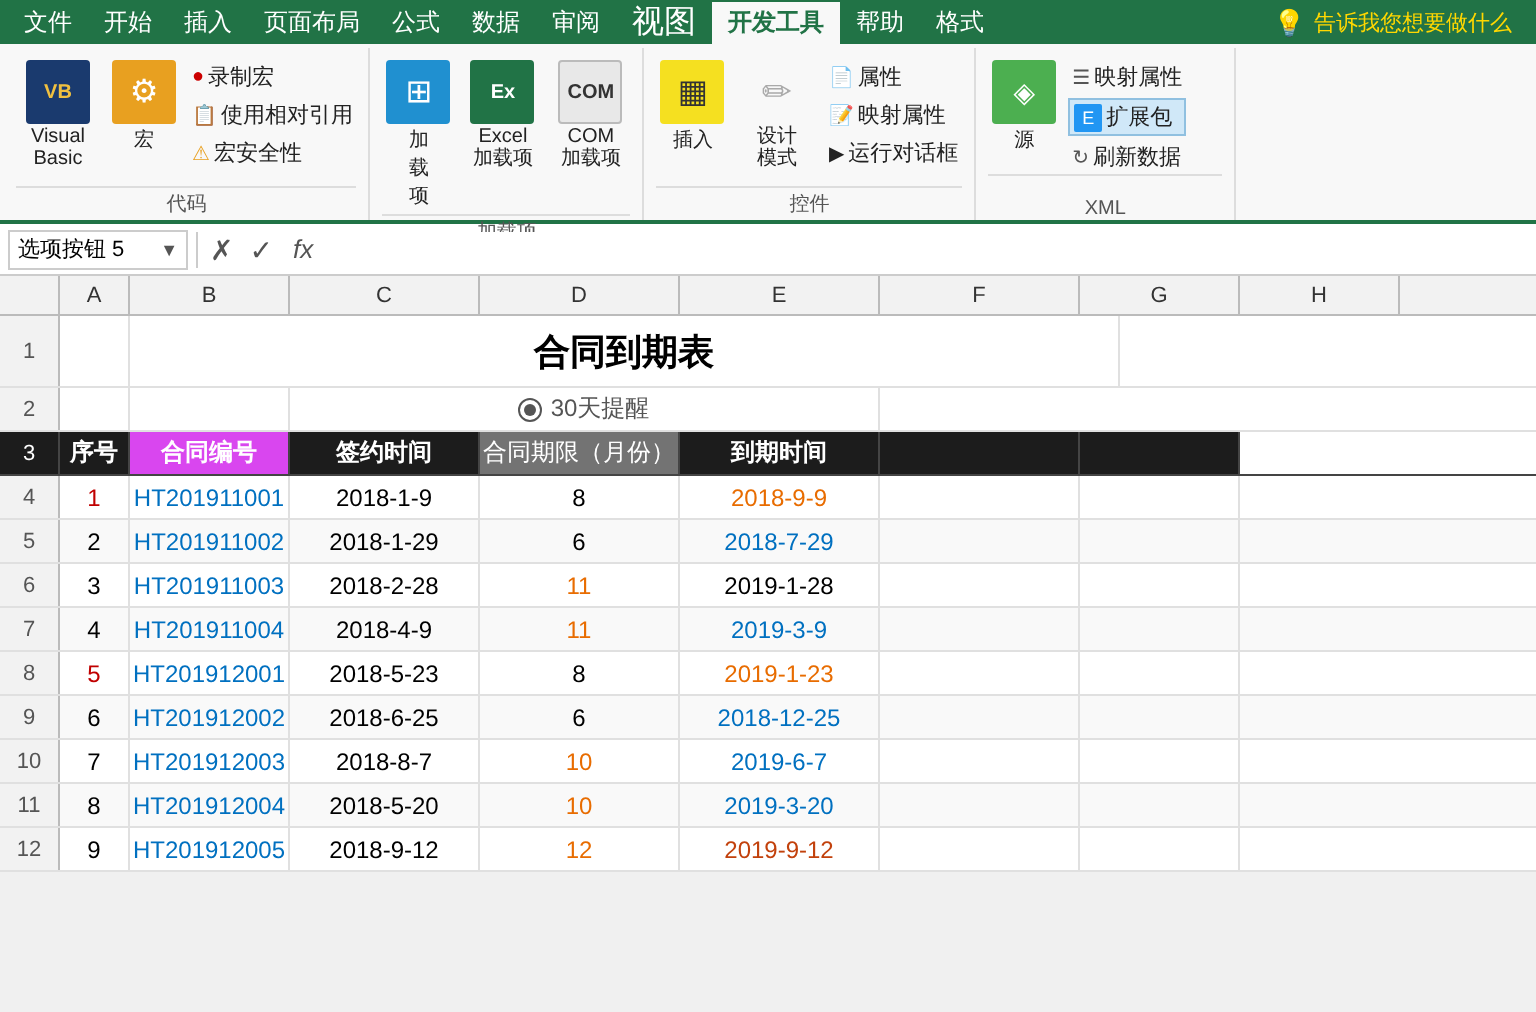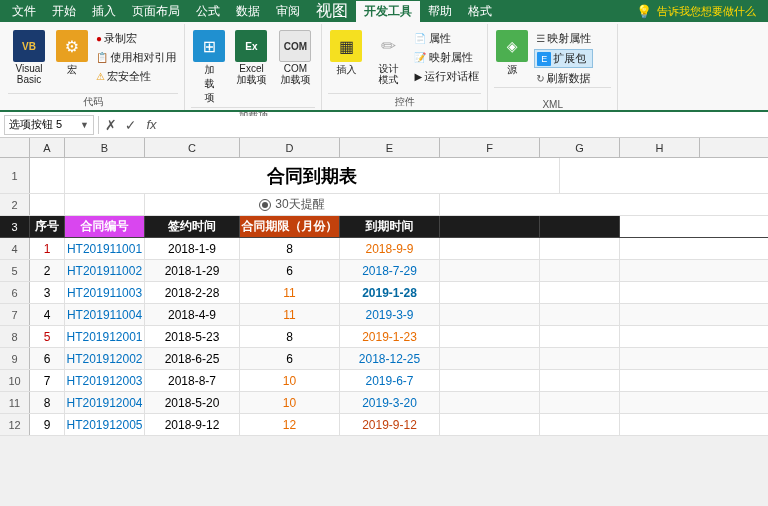--- a/index.html
+++ b/index.html
@@ -186,21 +186,21 @@
         </span>
       <span>30天提醒</span>
     </div>
   </div>
 
   <div style="display:flex; height:22px; border-bottom:1px solid #444;">
     <div style="width:30px; min-width:30px; display:flex; align-items:center; justify-content:center; background:#1c1c1c; border-right:1px solid #444; font-size:11px; color:white;">3</div>
     <div style="width:35px; min-width:35px; display:flex; align-items:center; justify-content:center; background:#1c1c1c; color:white; font-weight:bold; font-size:12px; border-right:1px solid #444;">序号</div>
     <div style="width:80px; min-width:80px; display:flex; align-items:center; justify-content:center; background:#d946ef; color:white; font-weight:bold; font-size:12px; border-right:1px solid #444;text-align:center;">合同编号</div>
     <div style="width:95px; min-width:95px; display:flex; align-items:center; justify-content:center; background:#1c1c1c; color:white; font-weight:bold; font-size:12px; border-right:1px solid #444;">签约时间</div>
-    <div style="width:100px; min-width:100px; display:flex; align-items:center; justify-content:center; background:#c2410c; color:white; font-weight:bold; font-size:12px; border-right:1px solid #444;">合同期限（月份）</div>
+    <div style="width:100px; min-width:100px; display:flex; align-items:center; justify-content:center; background:#737373; color:white; font-weight:normal; font-size:12px; border-right:1px solid #444;">合同期限（月份）</div>
     <div style="width:100px; min-width:100px; display:flex; align-items:center; justify-content:center; background:#1c1c1c; color:white; font-weight:bold; font-size:12px; border-right:1px solid #444;">到期时间</div>
     <div style="width:100px; min-width:100px; background:#1c1c1c; border-right:1px solid #444;"></div>
     <div style="width:80px; min-width:80px; background:#1c1c1c; border-right:1px solid #444;"></div>
   </div>
 
   <div id="data-rows">
       <div style="display: flex; height: 22px; border-bottom: 1px solid rgb(224, 224, 224); background: white;">
     <div style="width:30px; min-width:30px; display:flex; align-items:center; justify-content:center; background:#f2f2f2; border-right:1px solid #bbb; font-size:11px; color:#555;">4</div>
     <div style="width:35px; min-width:35px; display:flex; align-items:center; justify-content:center; border-right:1px solid #e0e0e0; font-size:12px; color:#c00000;">1</div>
     <div style="width:80px; min-width:80px; display:flex; align-items:center; justify-content:center; border-right:1px solid #e0e0e0; font-size:12px; color:#0070c0;">HT201911001</div>
@@ -219,21 +219,21 @@
     <div style="width:100px; min-width:100px; display:flex; align-items:center; justify-content:center; border-right:1px solid #e0e0e0; font-size:12px; color:#0070c0;">2018-7-29</div>
     <div style="width:100px; min-width:100px; border-right:1px solid #e0e0e0;"></div>
     <div style="width:80px; min-width:80px; border-right:1px solid #e0e0e0;"></div>
   </div>
       <div style="display: flex; height: 22px; border-bottom: 1px solid rgb(224, 224, 224); background: white;">
     <div style="width:30px; min-width:30px; display:flex; align-items:center; justify-content:center; background:#f2f2f2; border-right:1px solid #bbb; font-size:11px; color:#555;">6</div>
     <div style="width:35px; min-width:35px; display:flex; align-items:center; justify-content:center; border-right:1px solid #e0e0e0; font-size:12px; color:#000;">3</div>
     <div style="width:80px; min-width:80px; display:flex; align-items:center; justify-content:center; border-right:1px solid #e0e0e0; font-size:12px; color:#0070c0;">HT201911003</div>
     <div style="width:95px; min-width:95px; display:flex; align-items:center; justify-content:center; border-right:1px solid #e0e0e0; font-size:12px; color:#000;">2018-2-28</div>
     <div style="width:100px; min-width:100px; display:flex; align-items:center; justify-content:center; border-right:1px solid #e0e0e0; font-size:12px; color:#e86c00;">11</div>
-    <div style="width:100px; min-width:100px; display:flex; align-items:center; justify-content:center; border-right:1px solid #e0e0e0; font-size:12px; color:#0369a1;font-weight:bold;">2019-1-28</div>
+    <div style="width:100px; min-width:100px; display:flex; align-items:center; justify-content:center; border-right:1px solid #e0e0e0; font-size:12px; color:#000000;">2019-1-28</div>
     <div style="width:100px; min-width:100px; border-right:1px solid #e0e0e0;"></div>
     <div style="width:80px; min-width:80px; border-right:1px solid #e0e0e0;"></div>
   </div>
       <div style="display: flex; height: 22px; border-bottom: 1px solid rgb(224, 224, 224); background: rgb(249, 249, 249);">
     <div style="width:30px; min-width:30px; display:flex; align-items:center; justify-content:center; background:#f2f2f2; border-right:1px solid #bbb; font-size:11px; color:#555;">7</div>
     <div style="width:35px; min-width:35px; display:flex; align-items:center; justify-content:center; border-right:1px solid #e0e0e0; font-size:12px; color:#000;">4</div>
     <div style="width:80px; min-width:80px; display:flex; align-items:center; justify-content:center; border-right:1px solid #e0e0e0; font-size:12px; color:#0070c0;">HT201911004</div>
     <div style="width:95px; min-width:95px; display:flex; align-items:center; justify-content:center; border-right:1px solid #e0e0e0; font-size:12px; color:#000;">2018-4-9</div>
     <div style="width:100px; min-width:100px; display:flex; align-items:center; justify-content:center; border-right:1px solid #e0e0e0; font-size:12px; color:#e86c00;">11</div>
     <div style="width:100px; min-width:100px; display:flex; align-items:center; justify-content:center; border-right:1px solid #e0e0e0; font-size:12px; color:#0070c0;">2019-3-9</div>

